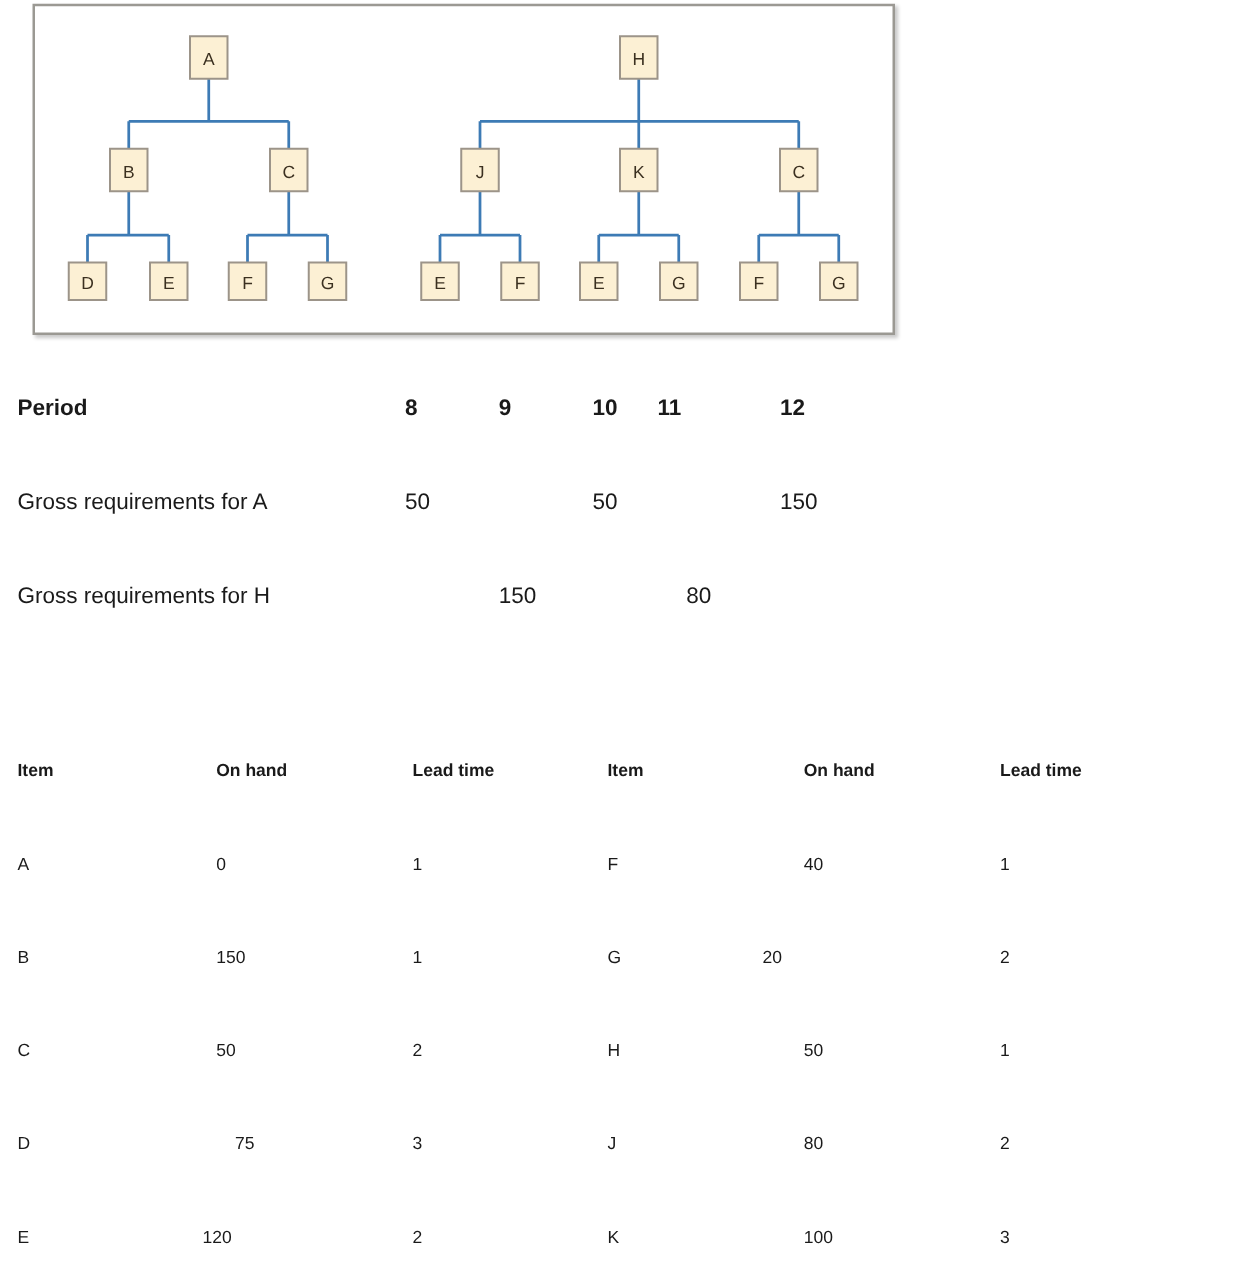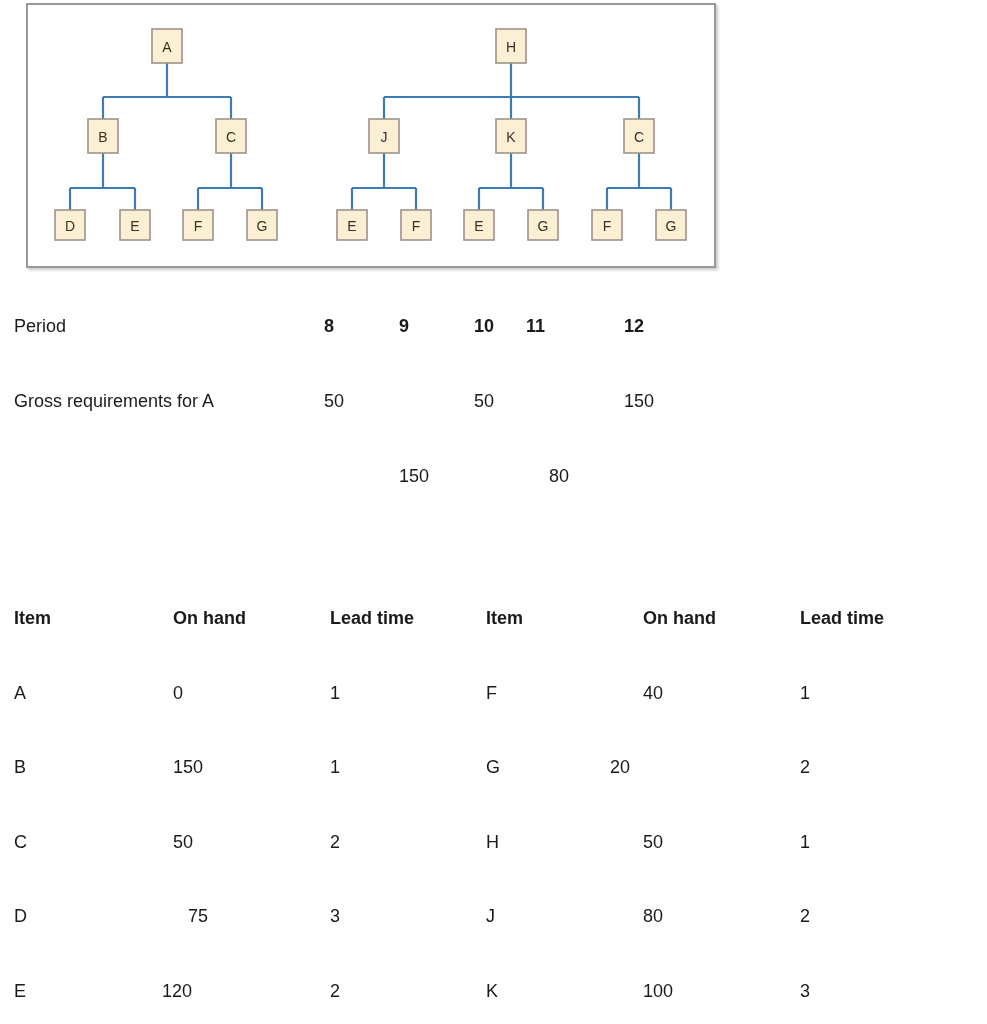--- a/index.html
+++ b/index.html
@@ -65,21 +65,21 @@
     position: relative;
     height: 75px;
   }
   .period-label {
     position: absolute;
     left: 0;
     top: 0;
     font-size: 18px;
     white-space: nowrap;
   }
-  .period-label.hdr { font-weight: 400; }
+  .period-label.hdr { font-weight: 700; }
   .period-cell {
     position: absolute;
     top: 0;
     font-size: 18px;
     white-space: nowrap;
   }
   .period-cell.hdr { font-weight: 700; }
 
   
   #item-table {
@@ -88,21 +88,21 @@
     top: 608px;
     width: 960px;
   }
   .item-row {
     position: relative;
     height: 74.5px;
   }
   .item-cell {
     position: absolute;
     top: 0;
-    font-size: 18px;
+    font-size: 14px;
     white-space: nowrap;
   }
   .item-row.hdr .item-cell { font-weight: 700; }
 </style>
 </head>
 <body>
 
 <div id="bom-panel">
   <svg id="bom-svg" width="686" height="261" viewBox="0 0 686 261">
     <g id="bom-links">
@@ -223,20 +223,21 @@
   <div class="period-row">
     <span class="period-label">Gross requirements for A</span>
     <span class="period-cell" style="left:310px">50</span>
     <span class="period-cell" style="left:385px"></span>
     <span class="period-cell" style="left:460px">50</span>
     <span class="period-cell" style="left:535px"></span>
     <span class="period-cell" style="left:610px">150</span>
   </div>
 
   <div class="period-row">
+    <span class="period-label">Gross requirements for H</span>
     <span class="period-cell" style="left:310px"></span>
     <span class="period-cell" style="left:385px">150</span>
     <span class="period-cell" style="left:460px"></span>
     <span class="period-cell" style="left:535px">80</span>
     <span class="period-cell" style="left:610px"></span>
   </div>
 
 </div>
 
 <div id="item-table">

